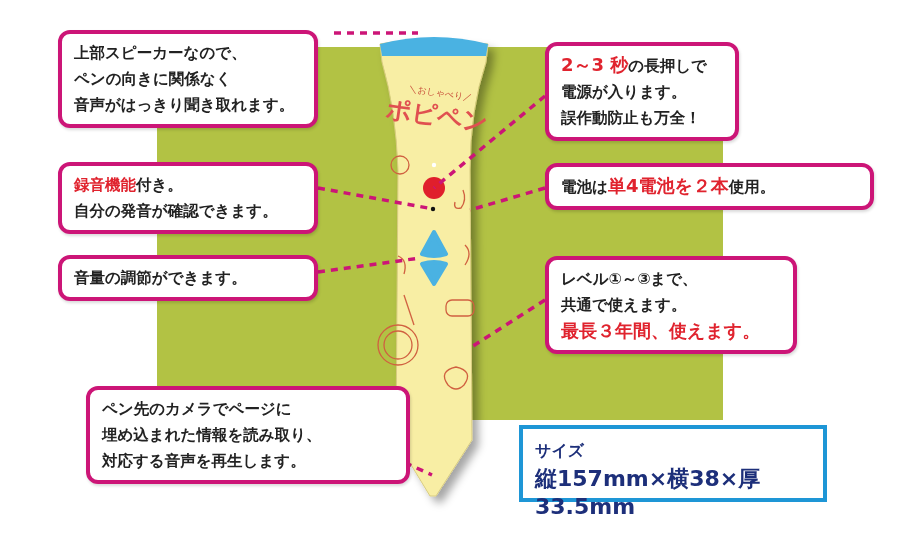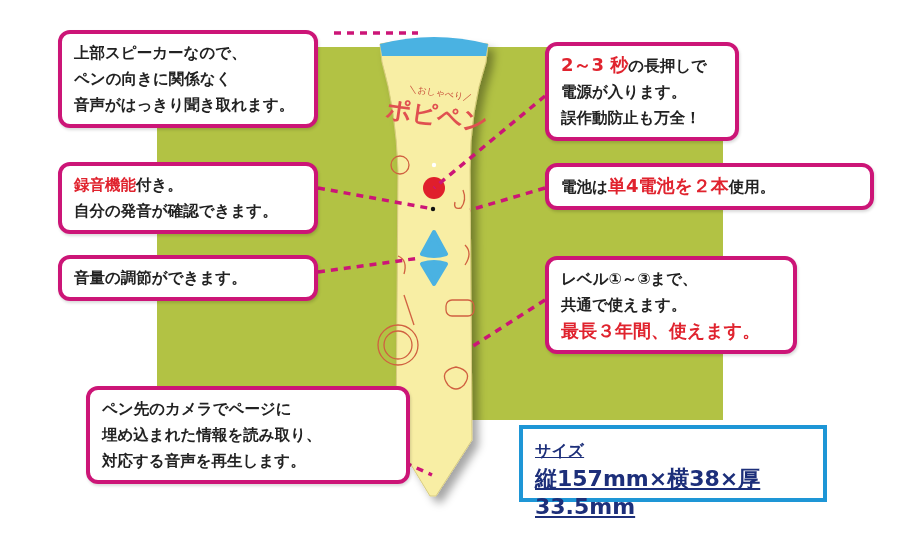--- a/index.html
+++ b/index.html
@@ -5,21 +5,21 @@
   * { box-sizing: border-box; margin: 0; padding: 0; }
   body { width: 920px; height: 538px; background: #ffffff; position: relative; overflow: hidden;
          font-family: "DejaVu Sans", "Liberation Sans", sans-serif; }
   .green-bg { position: absolute; left: 157px; top: 47px; width: 566px; height: 373px; background: #b2c244; }
   .callout { position: absolute; background: #ffffff; border: 4px solid #cc1577; border-radius: 12px;
              color: #222; font-size: 15.5px; line-height: 26px; padding: 6px 12px; font-weight: bold;
              box-shadow: 1px 2px 3px rgba(0,0,0,0.15); white-space: nowrap; }
   .red { color: #e0232e; }
   .big-red { color: #e0232e; font-size: 18px; }
   .size-box { position: absolute; left: 519px; top: 425px; width: 308px; height: 77px; background: #fff;
-              border: 4px solid #1e96d6; padding: 8px 12px; color: #1d2f7a; font-weight: bold; font-size: 16px; line-height: 28px; text-decoration: underline; }
+              border: 4px solid #1e96d6; padding: 8px 12px; color: #1d2f7a; font-weight: bold; font-size: 16px; line-height: 28px; }
   svg.overlay { position: absolute; left: 0; top: 0; }
 </style>
 </head>
 <body>
 
 <div class="green-bg"></div>
 
 <svg class="overlay" width="920" height="538">
   <defs>
     <filter id="sh" x="-20%" y="-5%" width="150%" height="115%">

